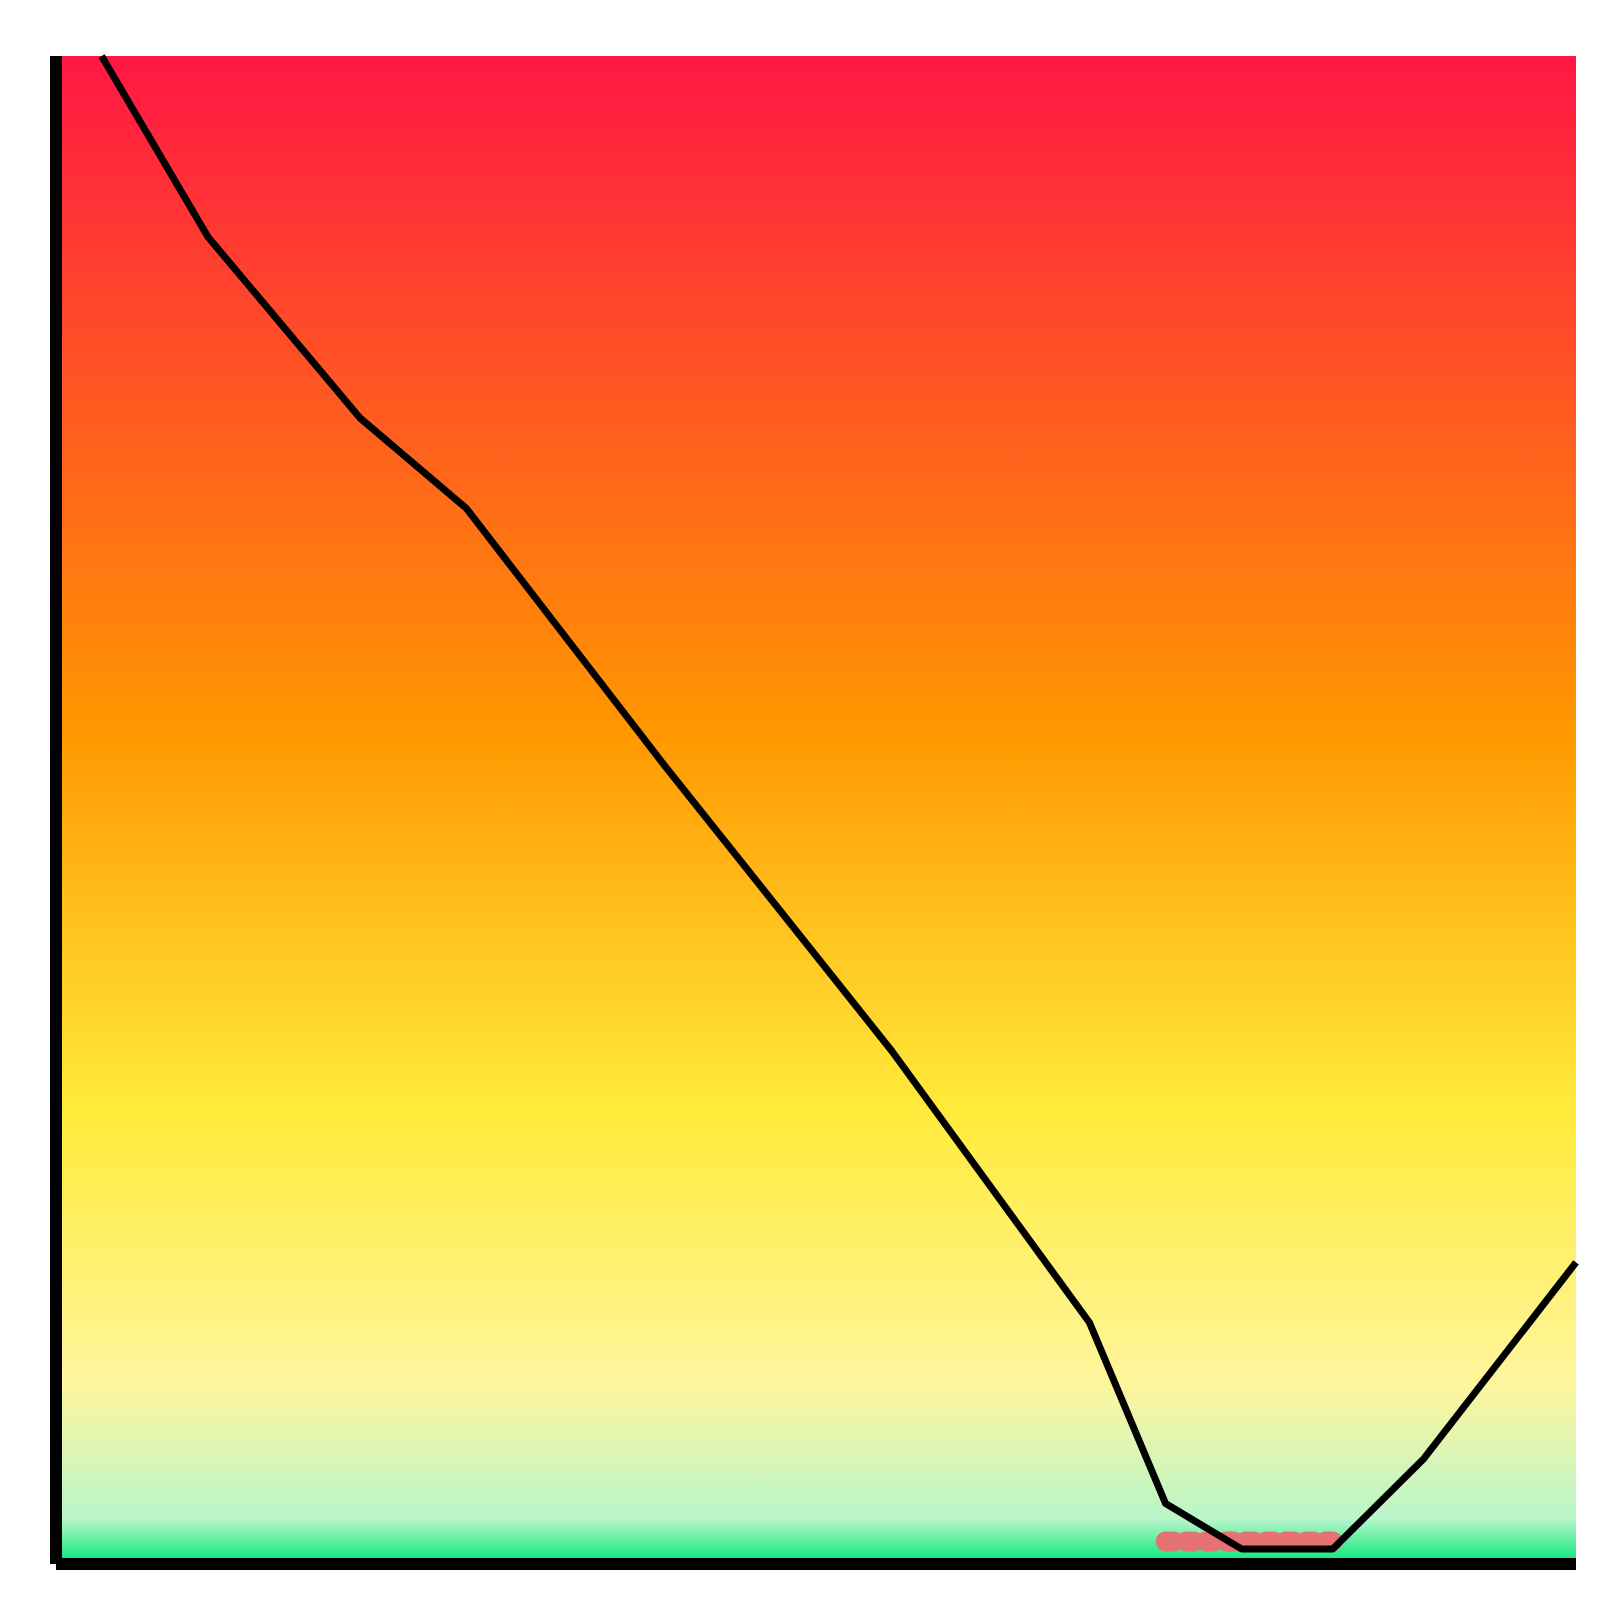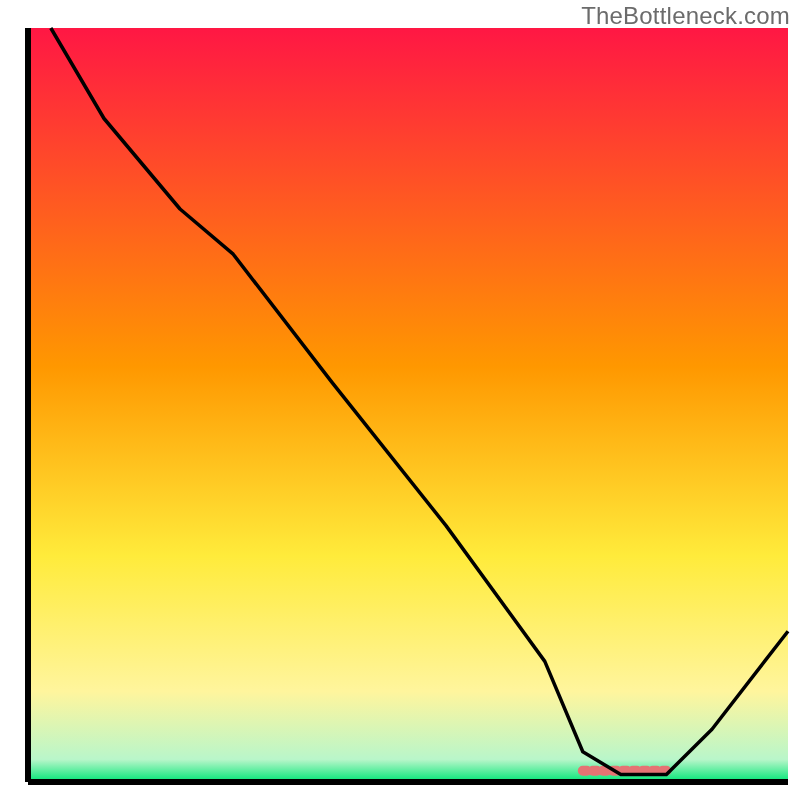--- a/index.html
+++ b/index.html
@@ -52,14 +52,13 @@
     <rect id="plot-bg" x="28" y="28" width="760" height="754" fill="url(#bg)"></rect>
 
     <line x1="28" y1="28" x2="28" y2="782" stroke="#000" stroke-width="6"></line>
     <line x1="28" y1="782" x2="788" y2="782" stroke="#000" stroke-width="6"></line>
 
     <line id="marker-line" x1="582.8" y1="770.69" x2="666.4" y2="770.69" stroke="#e57373" stroke-width="10" stroke-linecap="round" stroke-dasharray="4 6"></line>
 
     <path id="curve-path" d="M50.8 28.0 L104.0 118.5 L180.0 209.0 L233.2 254.2 L332.0 382.4 L446.0 525.6 L544.8 661.4 L582.8 751.8 L620.8 774.5 L666.4 774.5 L712.0 729.2 L788.0 631.2" fill="none" stroke="#000" stroke-width="3.5" stroke-linejoin="round"></path>
   </svg>
 
-  <div class="watermark">TheBottleneck.com</div>
 </div>
 
 </body></html>

